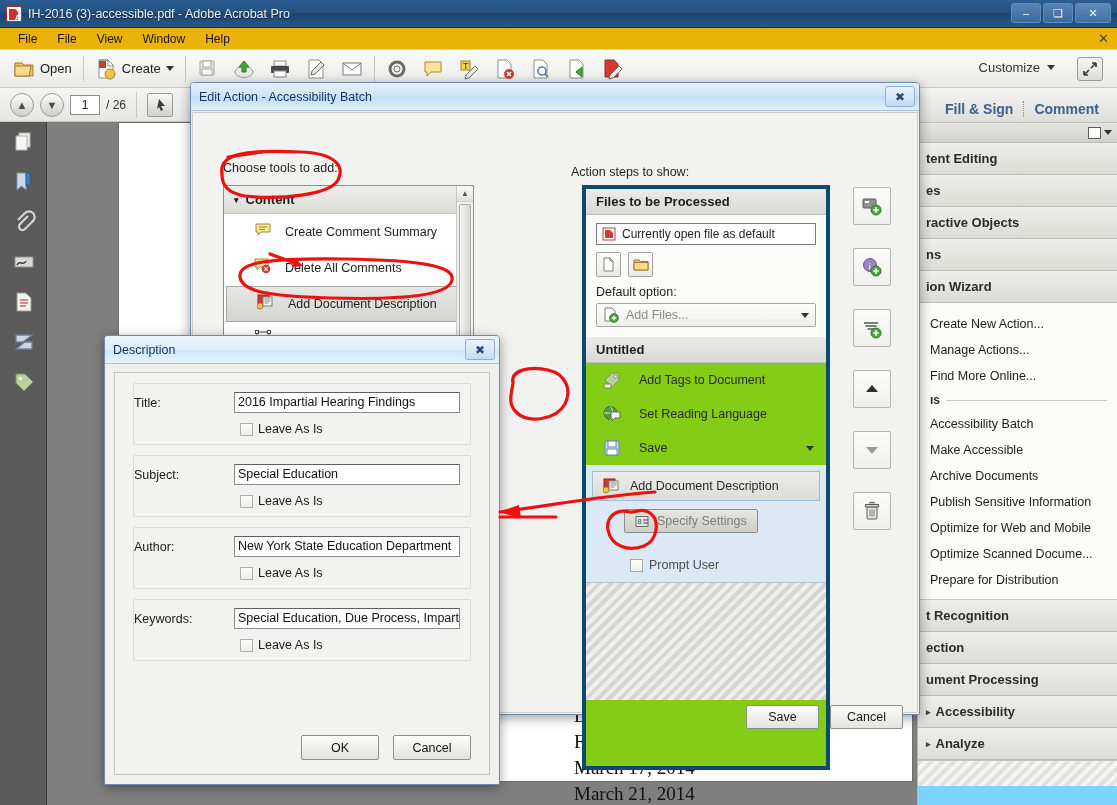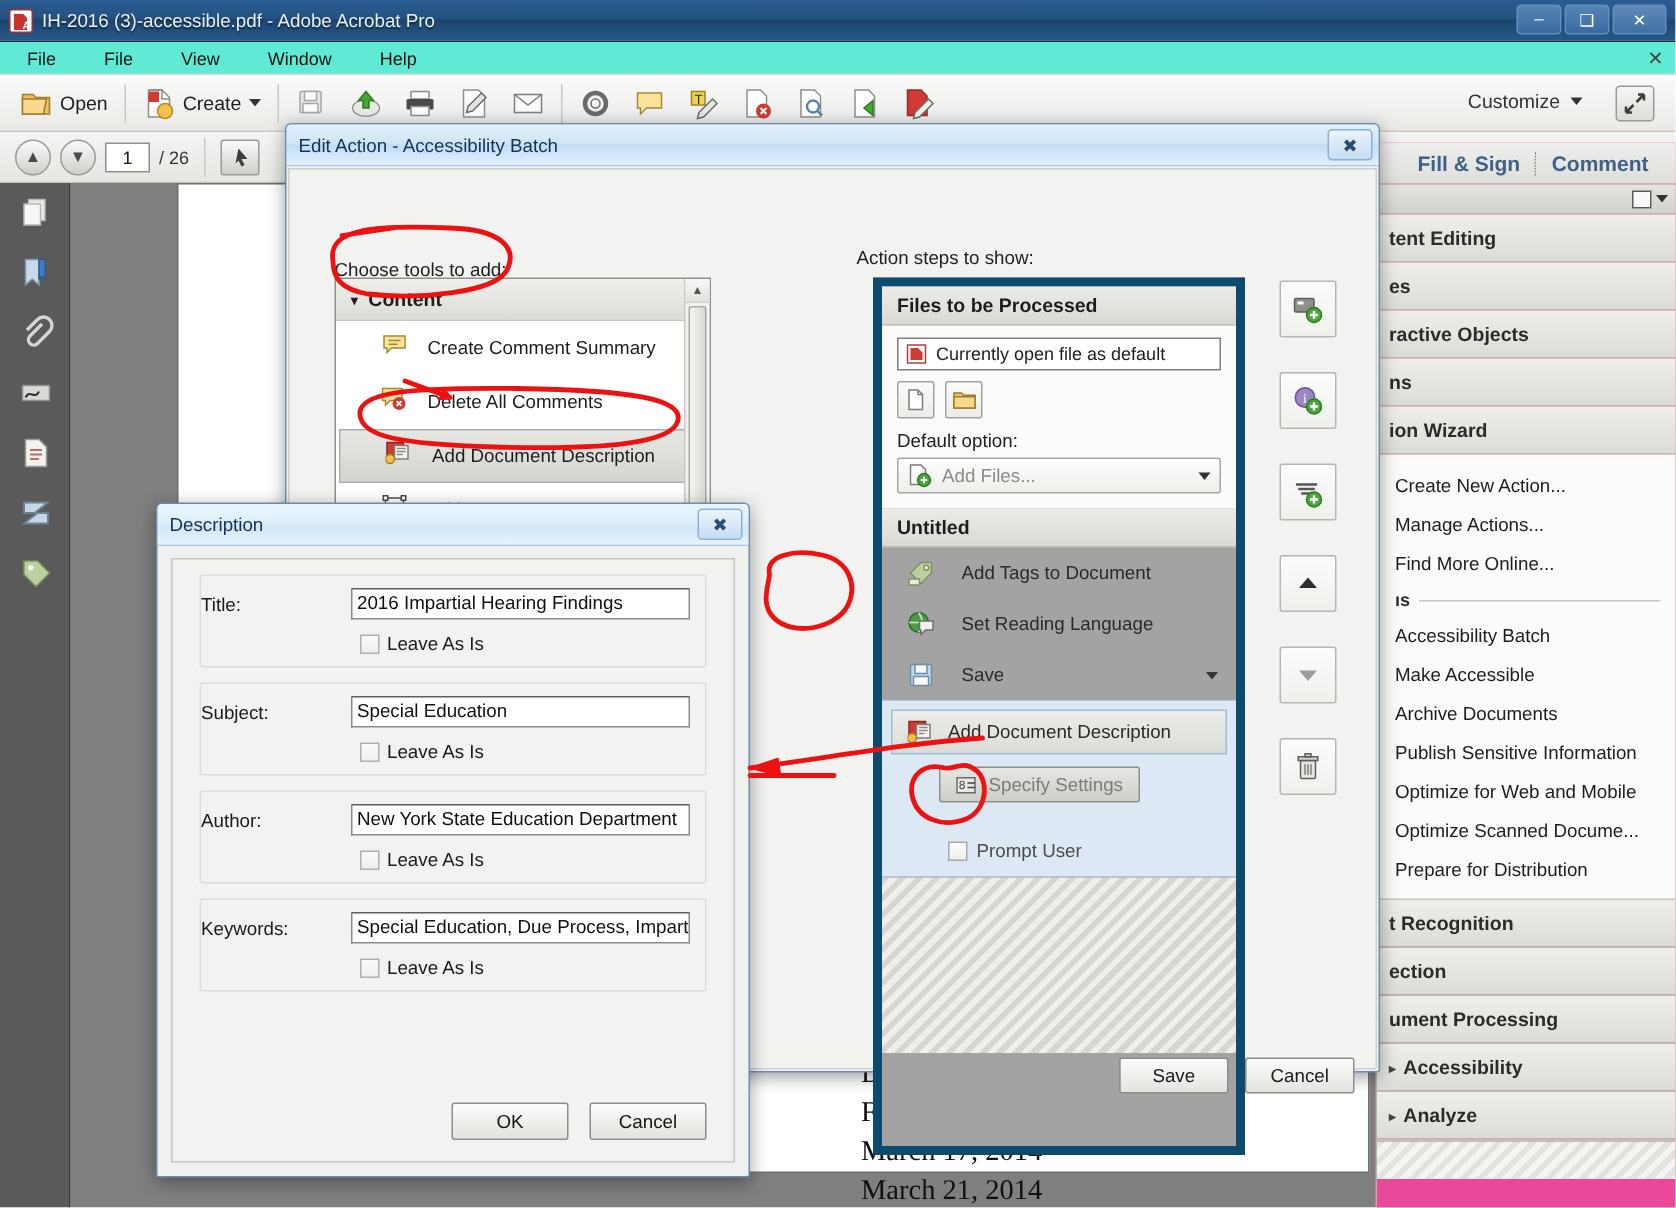--- a/index.html
+++ b/index.html
@@ -43,22 +43,22 @@
   .winbtn{
     width:30px;height:20px;border:1px solid #5f8fc0;border-radius:3px;
     background:linear-gradient(to bottom,#5784b5,#3a6a9e);
     display:flex;align-items:center;justify-content:center;color:#fff;font-size:11px;
   }
   .winbtn.close{ width:36px; background:linear-gradient(to bottom,#5f8ab9,#3f6fa3); }
 
   
   .menubar{
     position:absolute; left:0; top:28px; width:1117px; height:22px;
-    background:#5eead4; border-bottom:1px solid #d5d5d2;
-    display:flex; align-items:center; padding-left:8px; gap:12px;
+    background:#eab308; border-bottom:1px solid #d5d5d2;
+    display:flex; align-items:center; padding-left:8px; gap:0px;
   }
   .menubar .mi{ padding:2px 10px; font-size:12px; color:#151515; }
   .menubar .closedoc{ position:absolute; right:8px; top:3px; color:#444; font-size:13px; }
 
   
   .toolbar{
     position:absolute; left:0; top:50px; width:1117px; height:38px;
     background:linear-gradient(to bottom,#fbfbfa,#e9e9e6);
     border-bottom:1px solid #c9c9c4;
     display:flex; align-items:center;
@@ -114,21 +114,21 @@
     background:#fff; border:1px solid #6e6e6e;
   }
   .pagetext{
     position:absolute; left:455px; top:580px;
     font-family:"Liberation Serif", serif; font-size:19px; color:#101010; line-height:26px;
   }
 
   
   .rpanel{
     position:absolute; right:0; top:95px; width:200px; height:710px;
-    background:#ec4899; border-left:1px solid #b4b4b0;
+    background:#7dd3fc; border-left:1px solid #b4b4b0;
   }
   .rp-tabs{
     height:28px; display:flex; align-items:center; justify-content:flex-end; gap:0px;
     background:linear-gradient(to bottom,#efefed,#dededa); border-bottom:1px solid #bdbdb9;
     padding-right:8px;
   }
   .rp-tab{ font-size:14px; font-weight:bold; color:#3f618b; padding:0 10px; }
   .rp-tabsep{ width:1px;height:16px;border-left:1px dotted #8a8a86; }
   .rp-optbar{
     height:20px; background:linear-gradient(to bottom,#e4e4e0,#d2d2cd);
@@ -202,21 +202,21 @@
   .vscroll .vb{ height:16px; display:flex; align-items:center; justify-content:center;
     background:linear-gradient(to bottom,#f8f8f6,#e1e1dd); border-bottom:1px solid #cfcfcb; font-size:8px; color:#555; }
   .vscroll .thumb{
     position:absolute; left:2px; right:2px; top:18px; height:160px;
     background:linear-gradient(to right,#f4f4f2,#d9d9d4);
     border:1px solid #a9a9a5; border-radius:2px;
   }
 
   
   .steps{
-    position:absolute; background:#a3a3a3; border:6px solid #0c4a6e;
+    position:absolute; background:#84cc16; border:4px solid #0c4a6e;
   }
   .st-head{
     height:26px; display:flex; align-items:center; padding-left:10px;
     background:linear-gradient(to bottom,#ebebe7,#dadad5);
     border-bottom:1px solid #bdbdb9;
     font-weight:bold; font-size:13px; color:#1d1d1d;
   }
   .st-files{ padding:8px 10px 10px 10px; background:#fbfbfa; }
   .filebox{
     height:22px; border:1px solid #7e7e7a; background:#fff; display:flex; align-items:center;
@@ -583,21 +583,21 @@
   </div>
 
   <div class="dlg" id="editaction">
     <div class="dlg-tb">
       <span class="t">Edit Action - Accessibility Batch</span>
       <div class="dlg-x">✖</div>
     </div>
 
     <div class="ea-body">
 
-      <div class="ea-label" style="left:30px; top:60px;text-align:center;">Choose tools to add:</div>
+      <div class="ea-label" style="left:30px; top:48px;text-align:center;">Choose tools to add:</div>
       <div class="ea-label" style="left:378px; top:52px;">Action steps to show:</div>
 
       <div class="listbox" style="left:30px; top:72px; width:251px; height:258px;">
         <div class="lb-head">
           <span class="tri">▾</span>
           <span>Content</span>
         </div>
         <div class="lb-row">
           <span class="ico">
             <svg width="18" height="18" viewBox="0 0 18 18">

